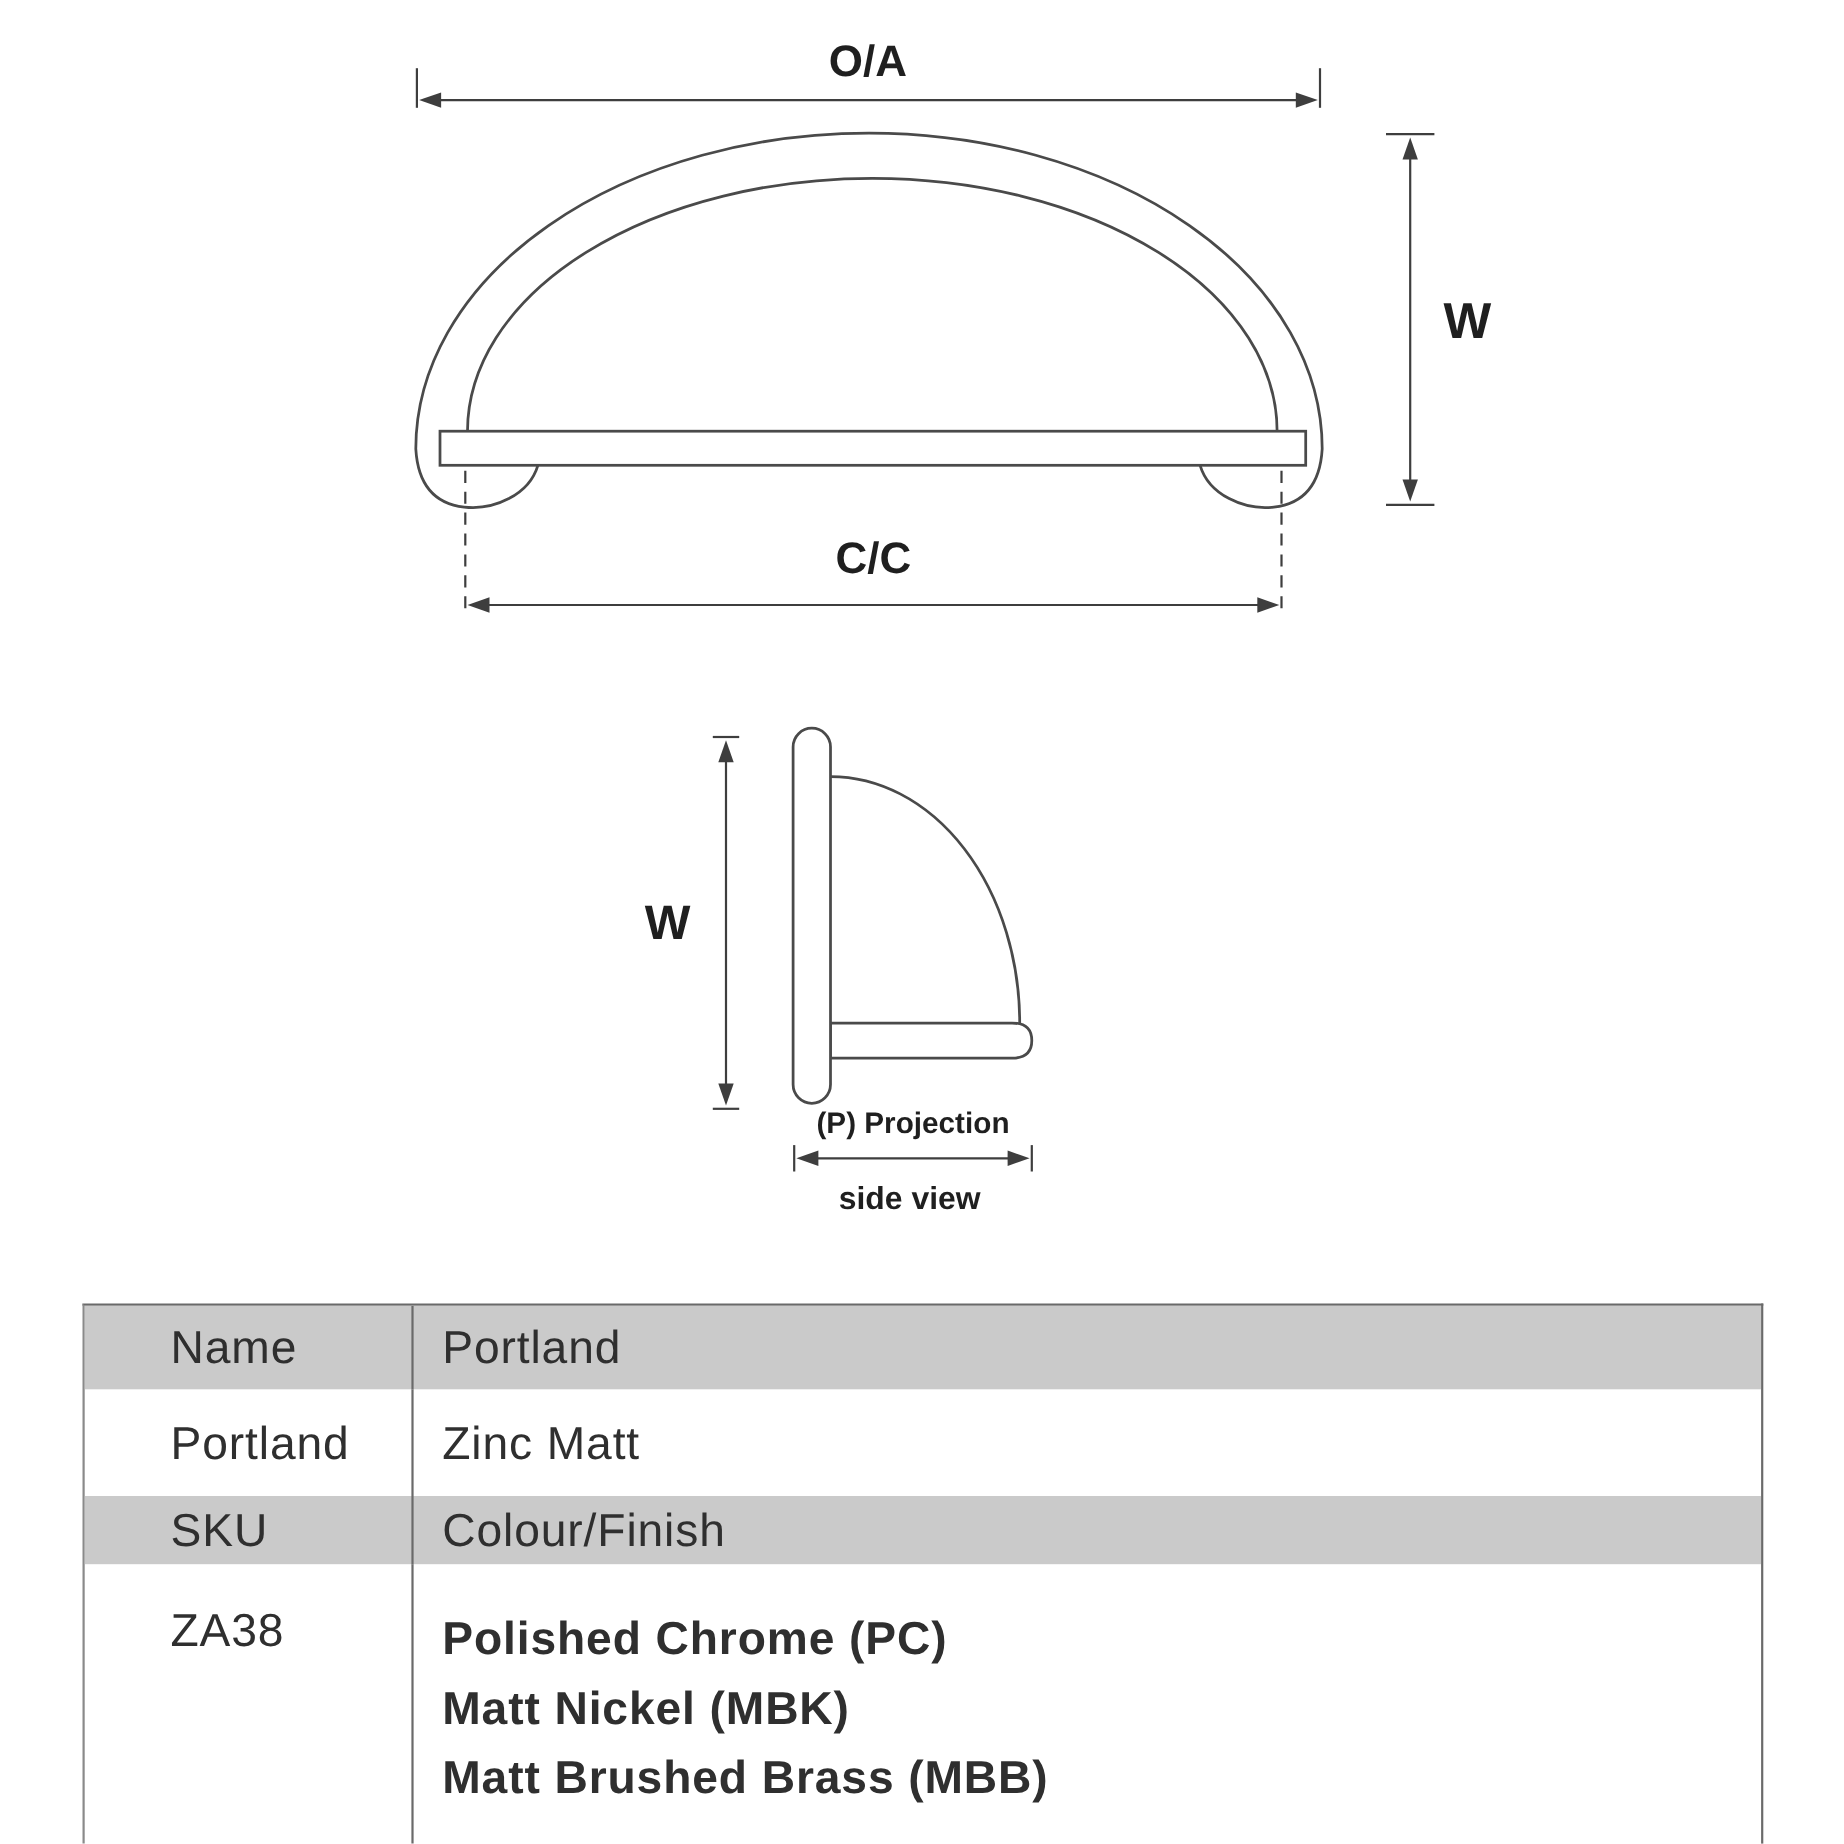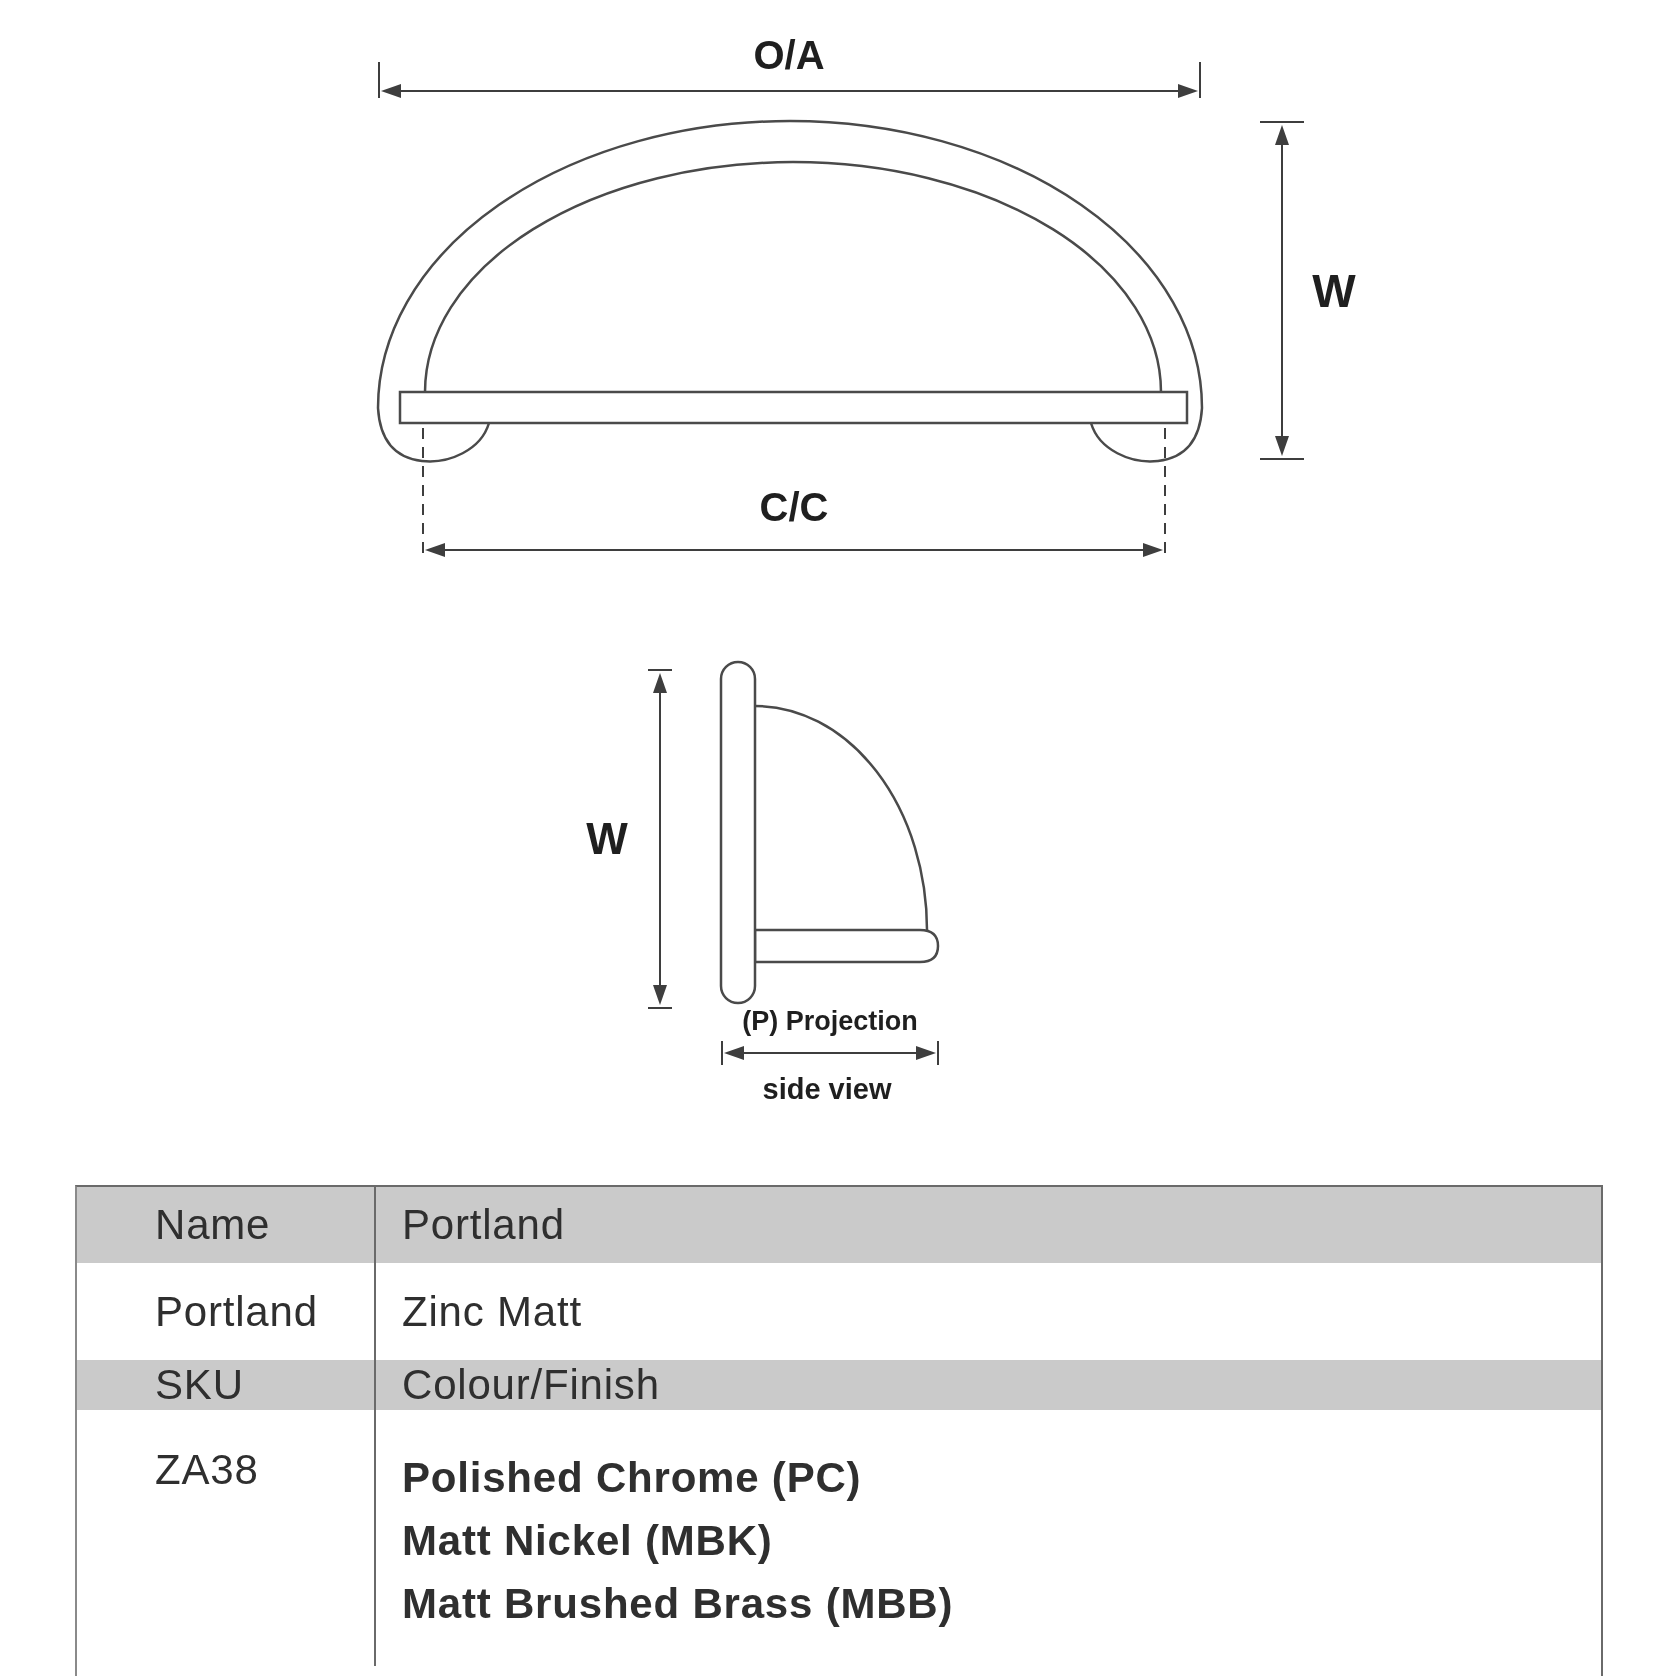--- a/index.html
+++ b/index.html
@@ -47,21 +47,21 @@
     font-size: 42px;
     letter-spacing: 0.8px;
   }
   .t-row {
     display: flex;
     width: 100%;
   }
   .t-row.shaded { background: #cacaca; }
   .t-row.r1 { height: 76px; }
   .t-row.r2 { height: 97px; }
-  .t-row.r3 { height: 50px; }
+  .t-row.r3 { height: 62px; }
   .t-row.r4 { height: 256px; }
   .t-cell-label {
     width: 297px;
     box-sizing: border-box;
     padding-left: 78px;
     display: flex;
     align-items: center;
     flex-shrink: 0;
   }
   .t-cell-value {

